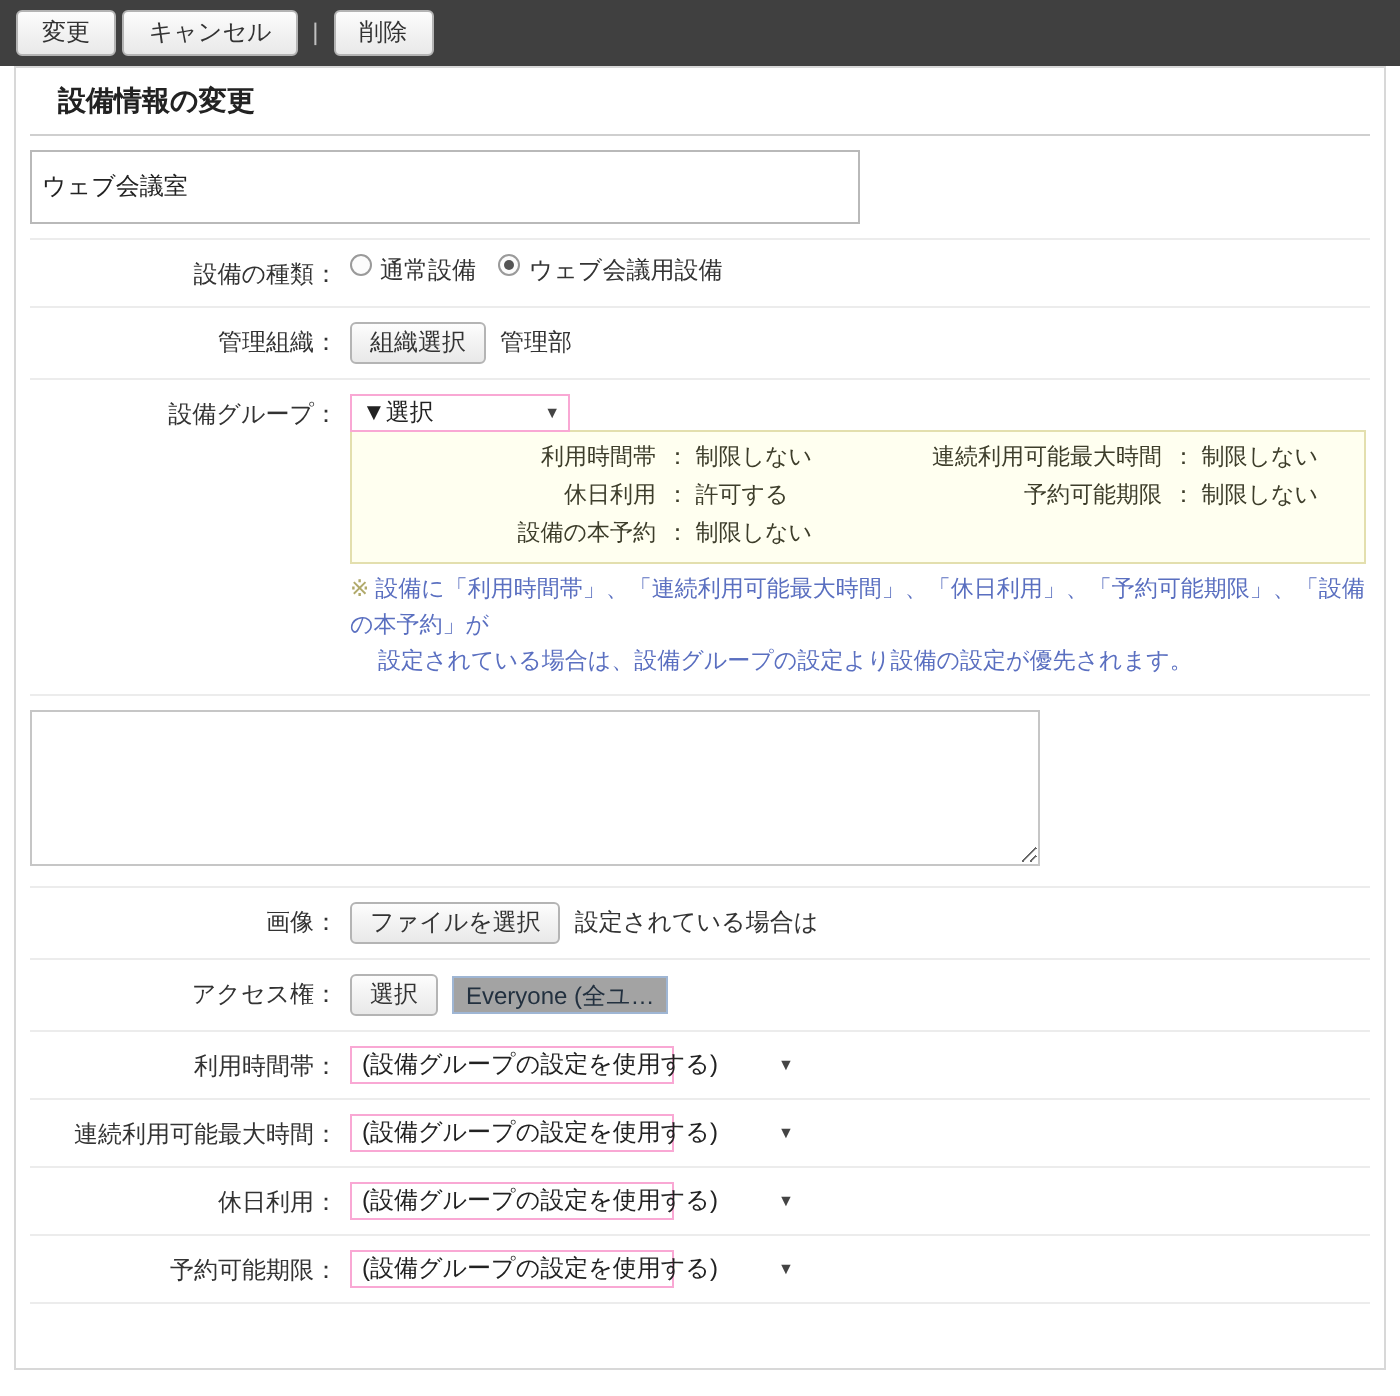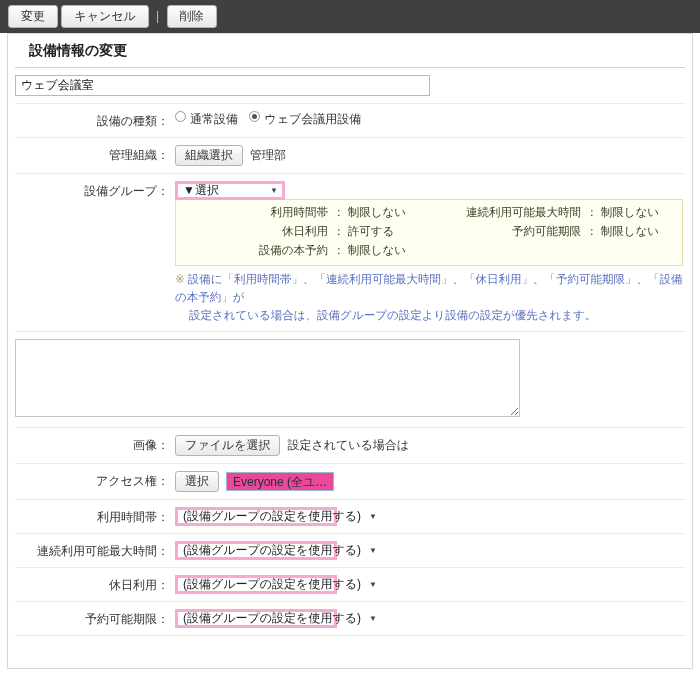--- a/index.html
+++ b/index.html
@@ -101,21 +101,21 @@
   
   .text-input {
     width: 415px;
     padding: 3px 5px;
     font-size: 12px;
     font-family: Liberation Sans, sans-serif;
     border: 1px solid #b9b9b9;
     background: #ffffff;
     color: #222;
     box-sizing: border-box;
-    height: 21px;
+    height: 37px;
   }
   textarea.area-input {
     width: 505px;
     height: 78px;
     padding: 4px 5px;
     font-size: 12px;
     font-family: "Liberation Sans", "DejaVu Sans", sans-serif;
     border: 1px solid #c6c6c6;
     background: #ffffff;
     box-sizing: border-box;
@@ -150,41 +150,42 @@
     height: 5px;
     border-radius: 50%;
     background: #555555;
   }
 
   
   .select {
     display: inline-flex;
     align-items: center;
     justify-content: space-between;
-    border: 3px solid #f9a8d4;
+    border: 1px solid #f9a8d4;
     background: #ffffff;
     font-size: 12px;
     height: 19px;
     padding: 0 4px 0 5px;
     box-sizing: border-box;
     color: #222;
     cursor: pointer;
     white-space: nowrap;
   }
   .select .caret {
     margin-left: 8px;
     font-size: 8px;
     color: #444;
     line-height: 1;
   }
   .select.group-select {
     width: 110px;
   }
   .select.setting-select {
     width: 162px;
+    gap: 22px;
   }
 
   
   .infobox {
     border: 1px solid #e3dfae;
     background: #fffff0;
     width: 508px;
     box-sizing: border-box;
     padding: 5px 0 7px 0;
     margin-top: -1px;
@@ -236,21 +237,21 @@
   }
   
   .acl-line {
     display: flex;
     align-items: center;
     gap: 7px;
   }
   .acl-chip {
     display: inline-block;
     border: 1px solid #9fb6d4;
-    background: #ec4899;
+    background: #a3a3a3;
     color: #22303f;
     font-size: 12px;
     padding: 2px 6px;
     height: 19px;
     line-height: 14px;
     box-sizing: border-box;
     white-space: nowrap;
     max-width: 110px;
     overflow: hidden;
   }

